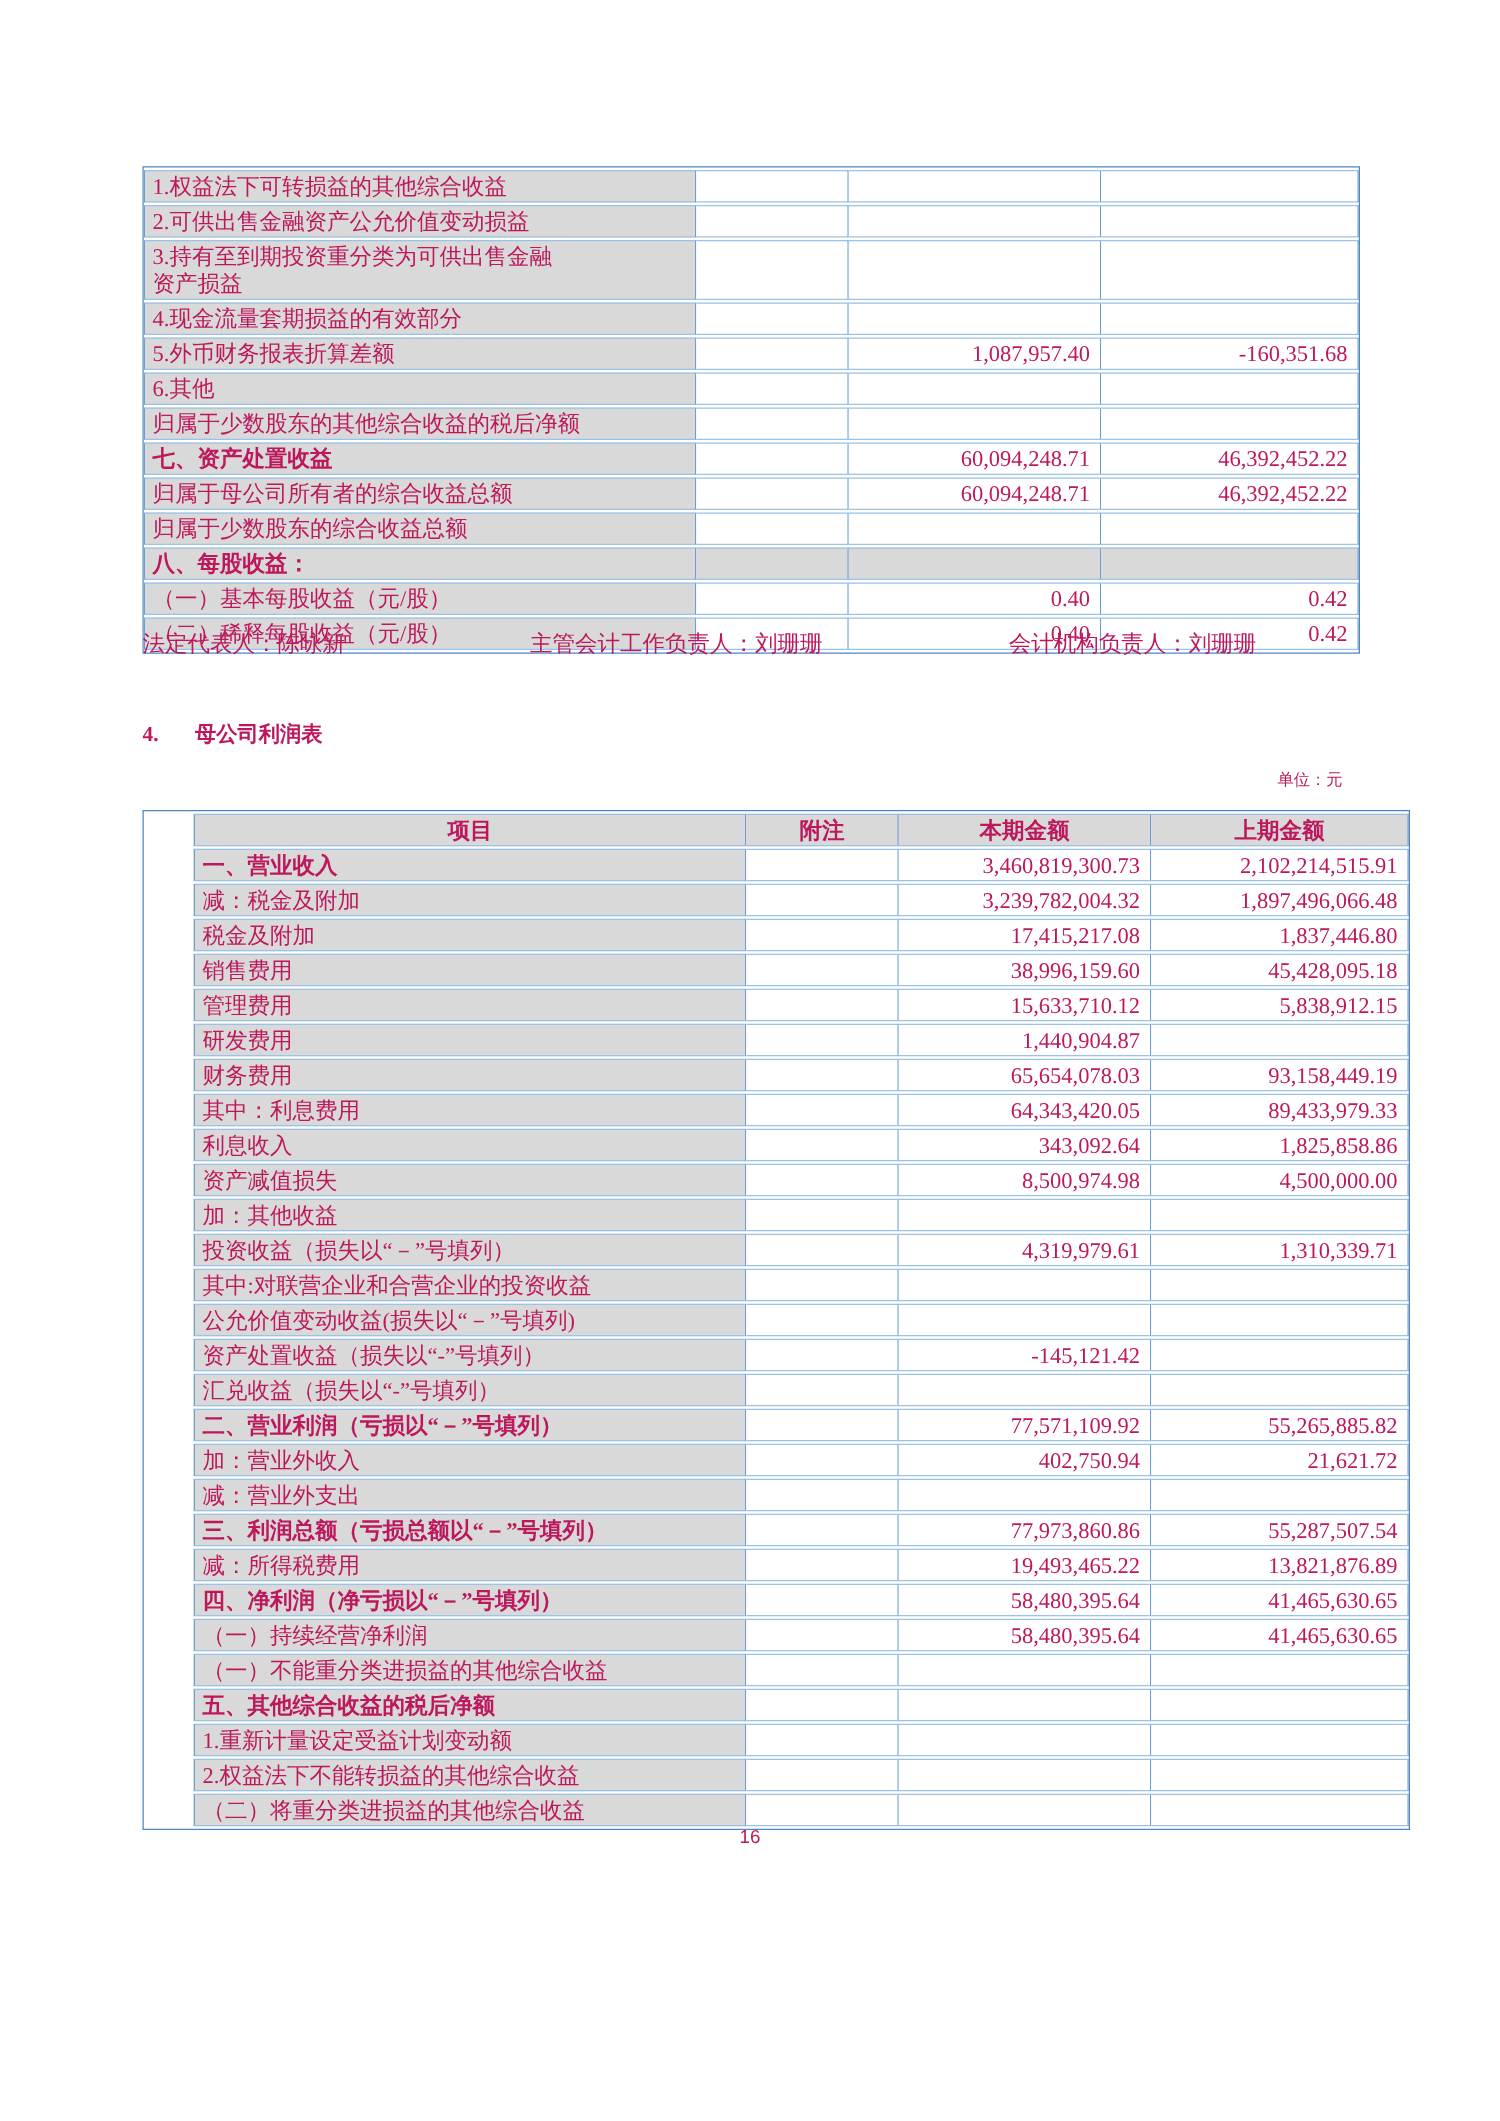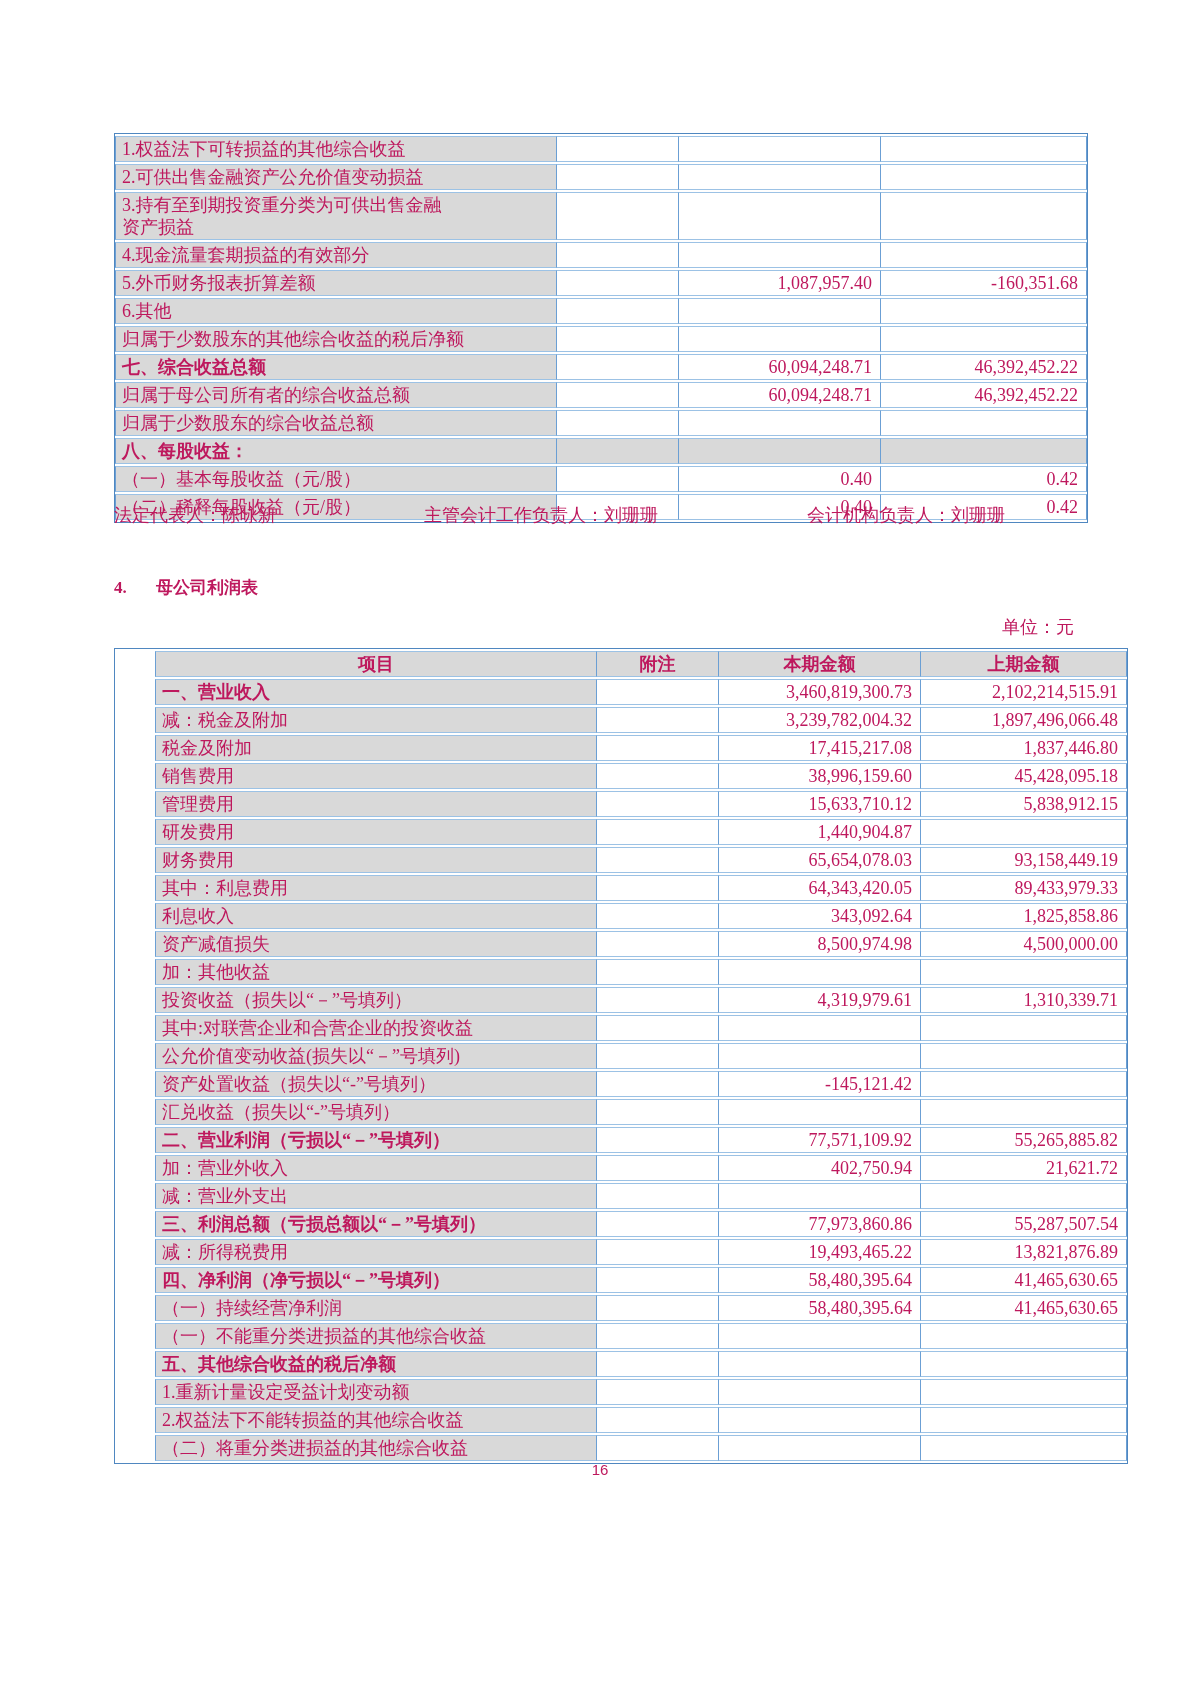--- a/index.html
+++ b/index.html
@@ -39,21 +39,21 @@
   .ind1 { text-indent:21px; }
   .ind2 { text-indent:52px; }
   .ind3 { text-indent:115px; }
   .signature-line { position:absolute; top:503px; left:114px; width:972px; height:26px; font-size:18px; }
   .signature-line span { position:absolute; top:0; white-space:nowrap; }
   .sig-1 { left:0; }
   .sig-2 { left:310px; }
   .sig-3 { left:693px; }
   .section-heading { position:absolute; top:576px; left:114px; font-size:17px; font-weight:bold; }
   .section-heading .sec-no { display:inline-block; width:42px; font-weight:bold; }
-  .unit-label { position:absolute; top:615px; left:114px; width:960px; text-align:right; font-size:18px; }
+  .unit-label { position:absolute; top:615px; left:114px; width:960px; text-align:right; font-size:13px; }
   .page-number { position:absolute; top:1461px; left:0; width:1200px; text-align:center; font-size:15px; font-family:"Liberation Sans",sans-serif; }
 </style>
 </head>
 <body>
 
 <div class="page">
 
   <table class="fin" id="table1">
     <colgroup>
         <col style="width:442px">
@@ -99,21 +99,21 @@
           <td class="num"></td>
           <td class="num"></td>
         </tr>
         <tr>
           <td class="c1">归属于少数股东的其他综合收益的税后净额</td>
           <td class="c2"></td>
           <td class="num"></td>
           <td class="num"></td>
         </tr>
         <tr>
-          <td class="c1 bold">七、综合收益总额</td>
+          <td class="c1 bold">七、资产处置收益</td>
           <td class="c2"></td>
           <td class="num">60,094,248.71</td>
           <td class="num">46,392,452.22</td>
         </tr>
         <tr>
           <td class="c1">归属于母公司所有者的综合收益总额</td>
           <td class="c2"></td>
           <td class="num">60,094,248.71</td>
           <td class="num">46,392,452.22</td>
         </tr>

